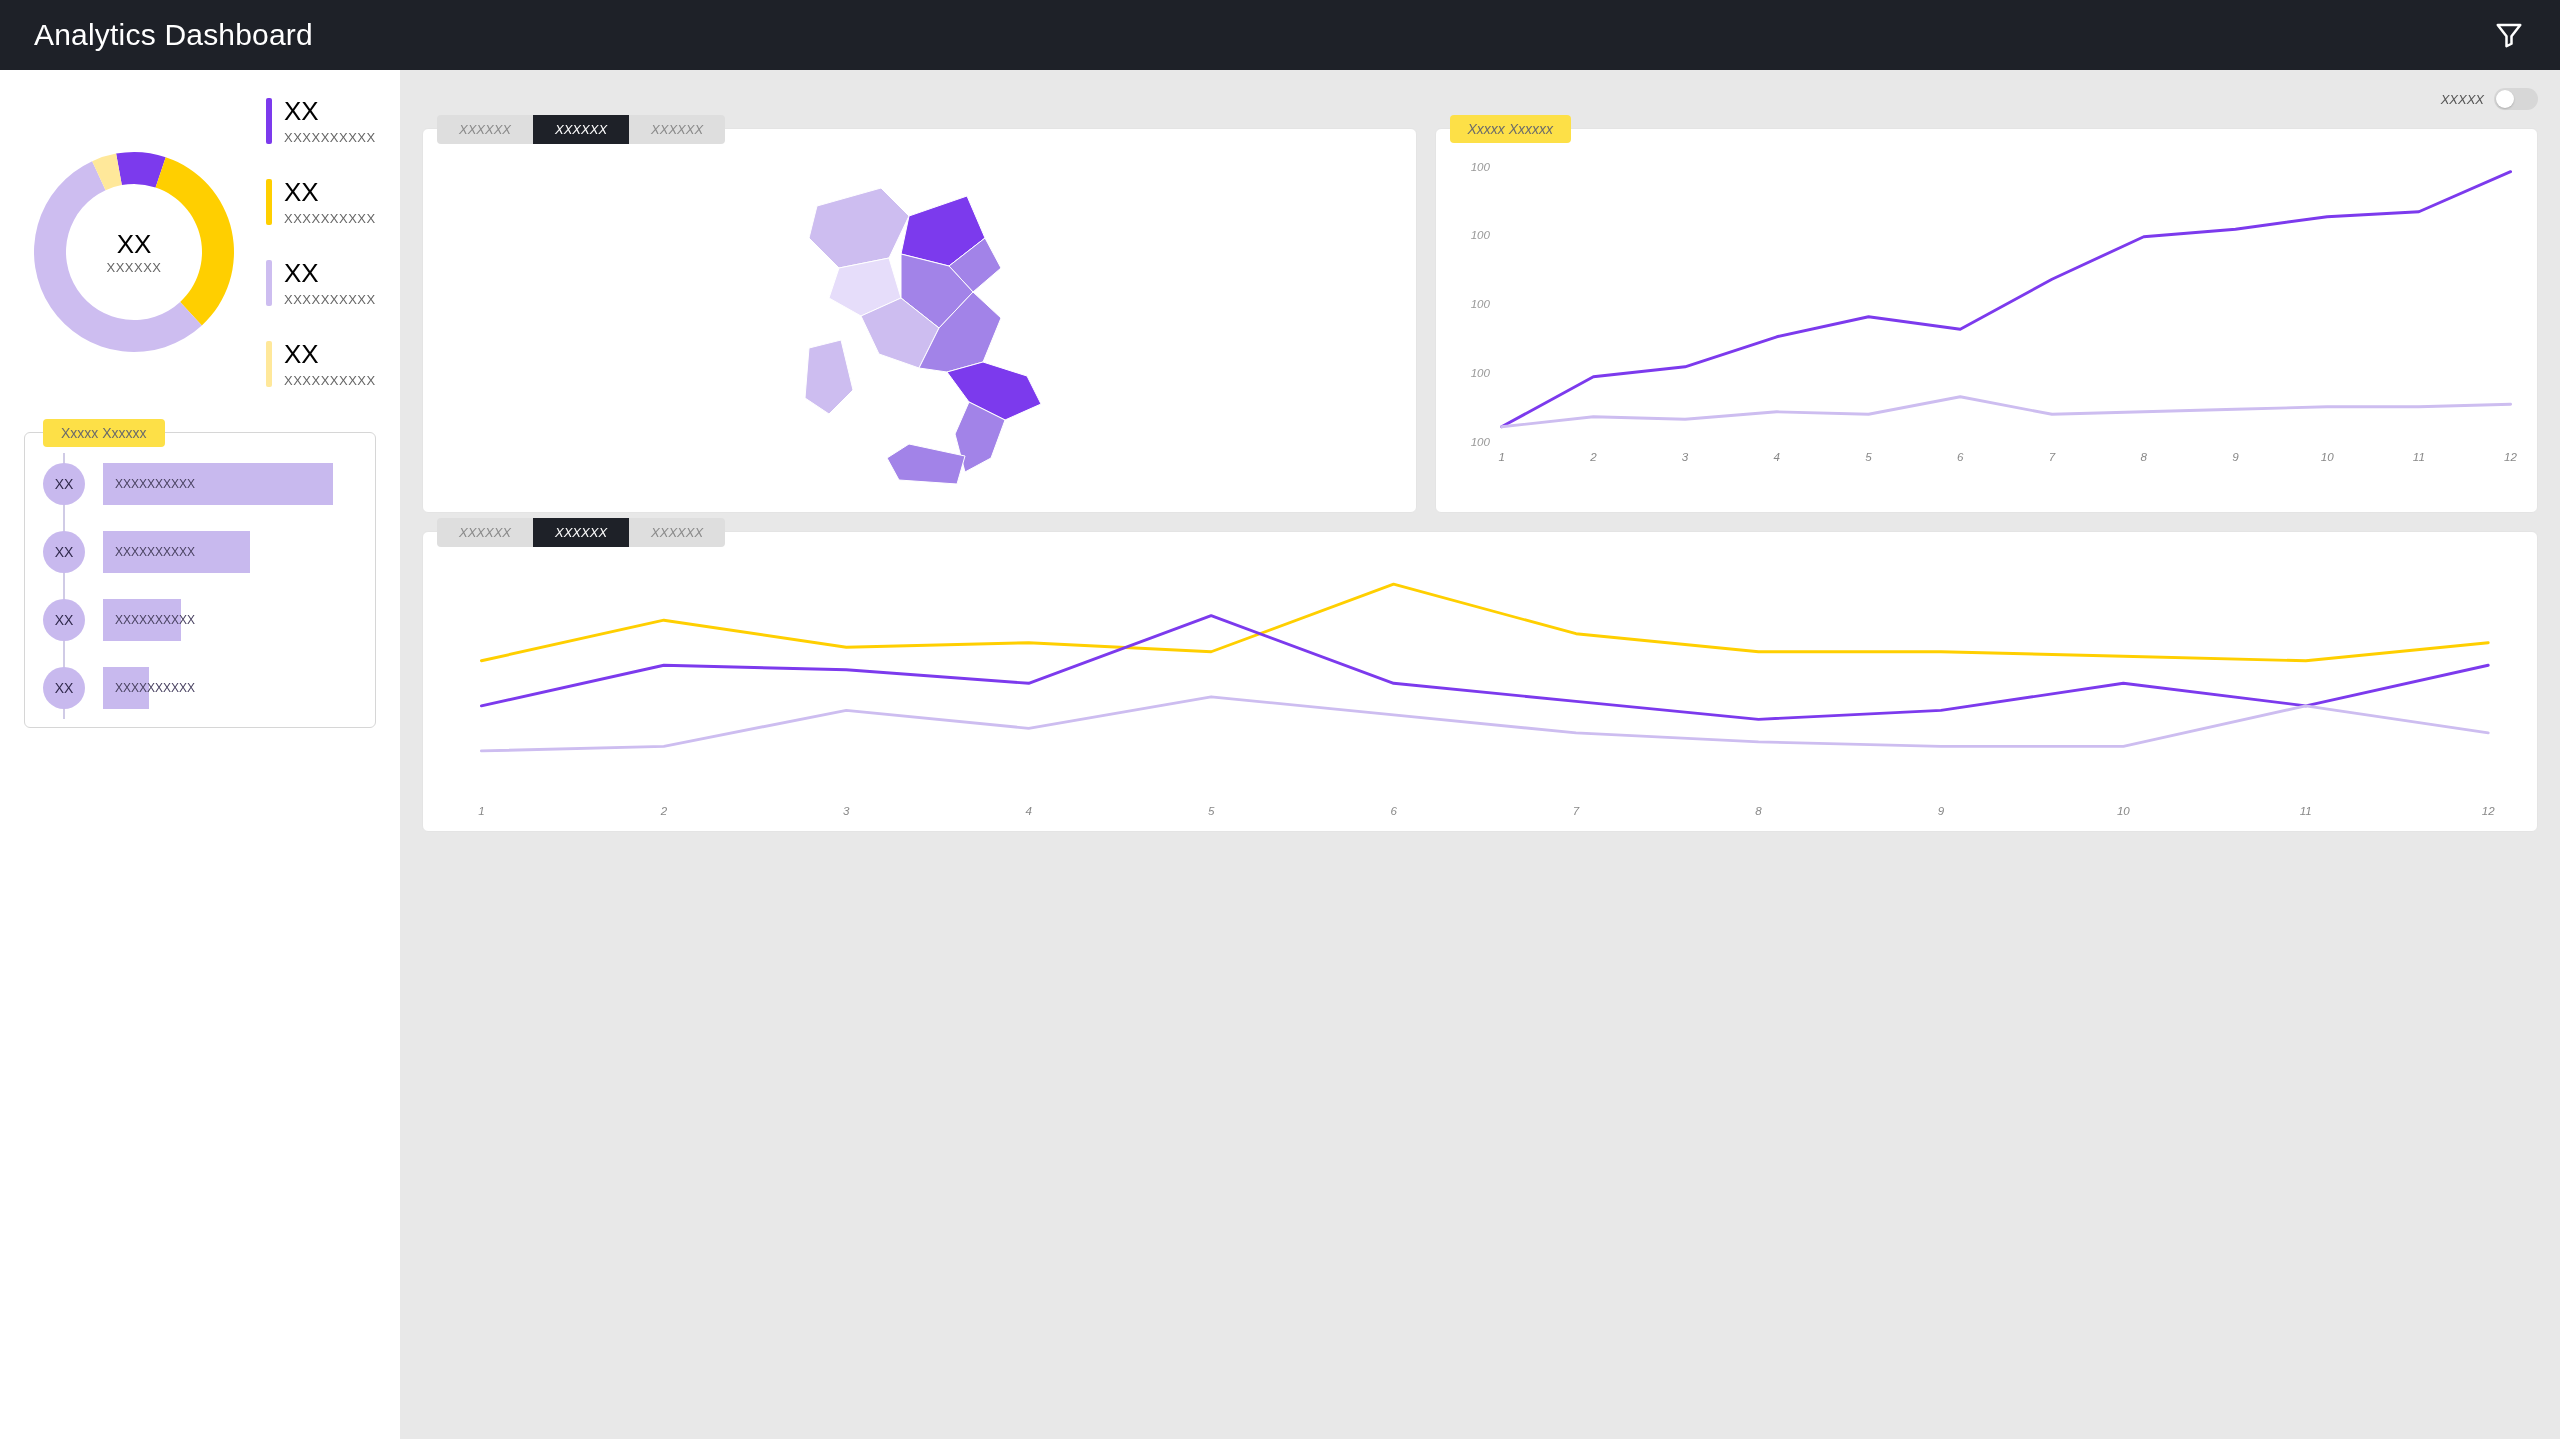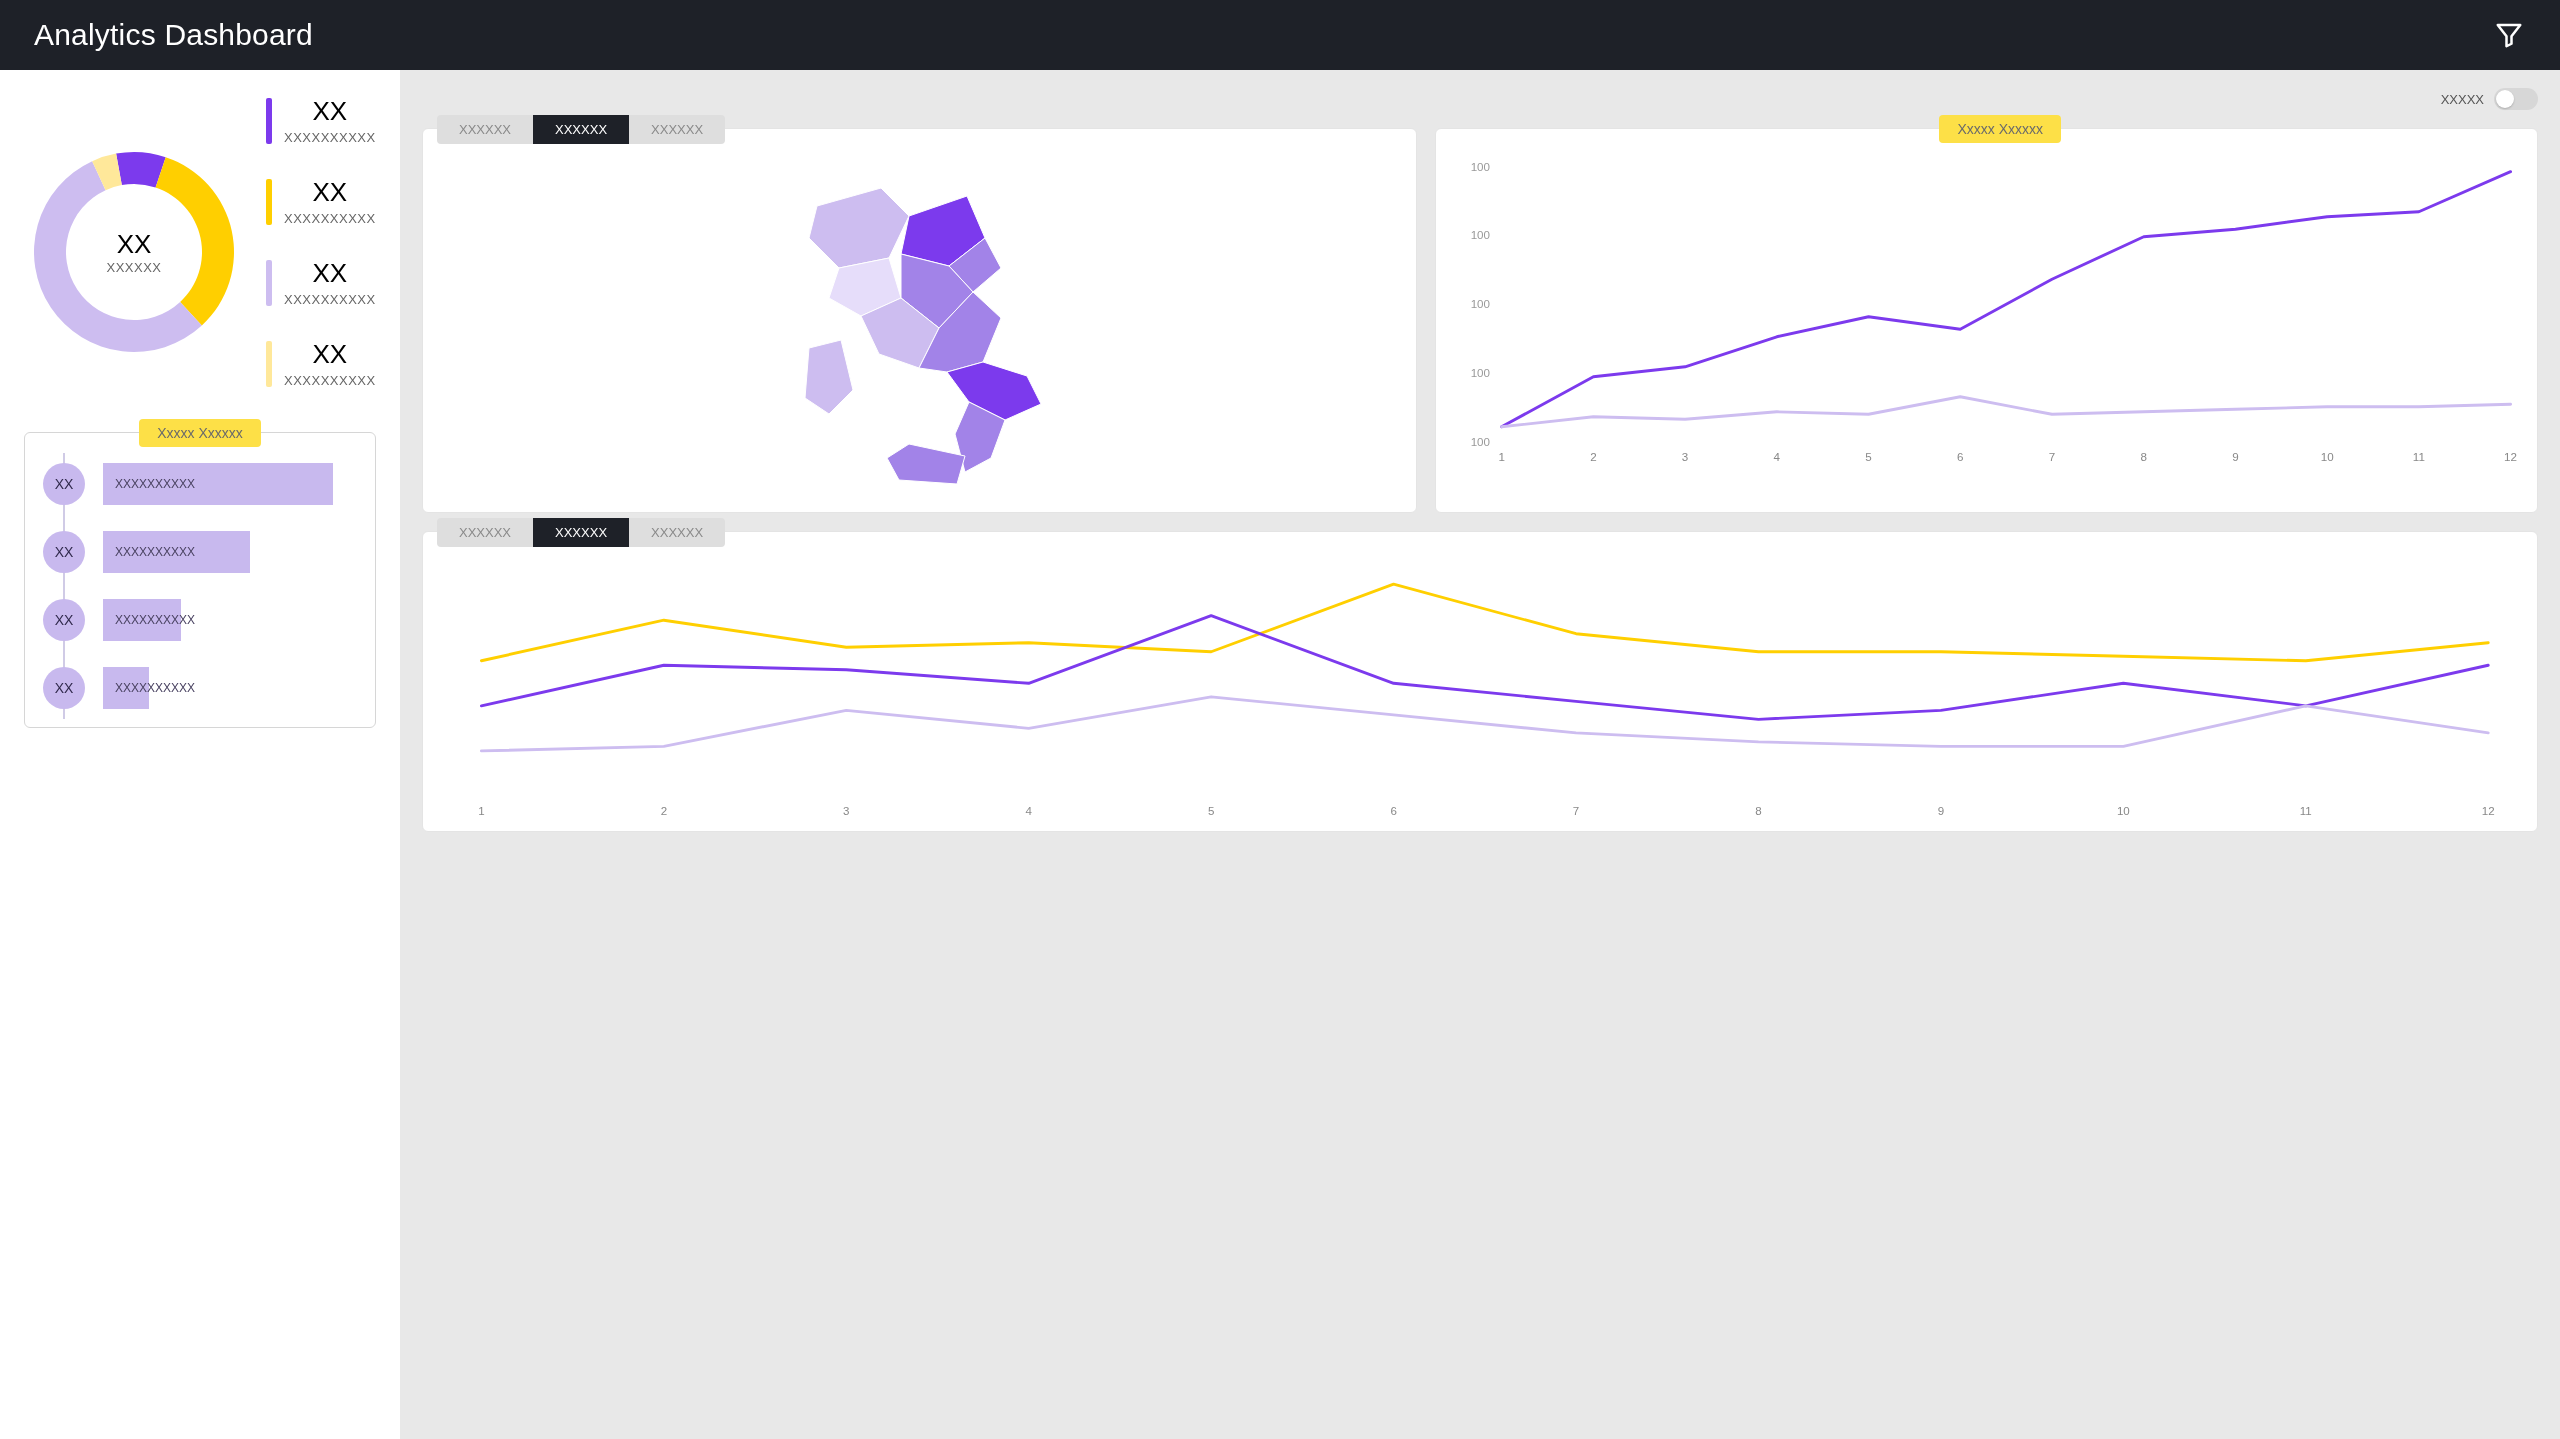--- a/index.html
+++ b/index.html
@@ -1,17 +1,17 @@
 <!DOCTYPE html>
 <html><head>
 <meta charset="utf-8">
 <style>
   * { box-sizing: border-box; margin: 0; padding: 0; }
   html, body { width: 100%; height: 100%; font-family: -apple-system, "Segoe UI", Helvetica, Arial, sans-serif; background: #e8e8e8; }
-  .app { width: 100%; min-height: 100%; display: flex; flex-direction: column; text-align: center; }
+  .app { width: 100%; min-height: 100%; display: flex; flex-direction: column; }
   .header { background: #1e2128; color: #fff; padding: 18px 34px; display: flex; align-items: center; justify-content: space-between; }
   .header h1 { font-size: 30px; font-weight: 400; letter-spacing: .2px; }
   .filter-btn { width: 34px; height: 34px; display:flex; align-items:center; justify-content:center; cursor:pointer; }
   .body { flex: 1; display: flex; }
   .sidebar { width: 400px; background: #fff; display:flex; flex-direction:column; padding: 24px 24px 24px 24px; }
   .donut-wrap { display:flex; gap: 22px; }
   .donut-box { width: 220px; height: 220px; position: relative; margin-top: 48px; }
   .donut-center { position:absolute; inset:0; display:flex; flex-direction:column; align-items:center; justify-content:center; }
   .donut-center .val { font-size: 26px; font-weight: 500; }
   .donut-center .sub { font-size: 13px; color: #666; letter-spacing: .5px; }
@@ -21,21 +21,21 @@
   .legend-text .val { font-size: 26px; font-weight: 500; line-height:1; }
   .legend-text .sub { font-size: 13px; color: #666; letter-spacing: .5px; margin-top:6px; }
   .card-label { display:inline-block; background:#fde047; color:#6b6b6b; padding:6px 18px; border-radius:4px; font-size:14px; }
   .bars-card { margin-top: 44px; border: 1px solid #d6d6d6; border-radius: 6px; padding: 0 18px 18px 18px; position:relative; }
   .bars-card .card-label { position:relative; top:-14px; }
   .bar-list { display:flex; flex-direction:column; gap: 26px; margin-top: 2px; position:relative; }
   .bar-axis { position:absolute; left:20px; top:-10px; bottom:-10px; width:2px; background:#d0cbe6; }
   .bar-row { display:flex; align-items:center; gap: 18px; position:relative; }
   .bar-badge { width: 42px; height: 42px; border-radius: 50%; background: #c8b9ee; color:#312a4d; font-size:14px; display:flex; align-items:center; justify-content:center; z-index:2; }
   .bar-rect { height: 42px; background:#c8b9ee; display:flex; align-items:center; padding-left:12px; font-size:12px; color:#4a4362; }
-  .main { flex:1; padding: 18px 22px 22px 22px; display:flex; flex-direction:column; gap: 18px; }
+  .main { flex:1; padding: 18px 22px 22px 22px; display:flex; flex-direction:column; gap: 18px; font-style: italic; }
   .toggle-row { display:flex; justify-content:flex-end; align-items:center; gap:10px; color:#555; font-size:13px; }
   .toggle { width:44px; height:22px; background:#d7d7d7; border-radius:20px; position:relative; cursor:pointer; }
   .toggle .knob { position:absolute; width:18px; height:18px; border-radius:50%; background:#fff; top:2px; left:2px; box-shadow:0 1px 2px rgba(0,0,0,.2); }
   .row { display:flex; gap: 18px; }
   .panel { background:#fff; border-radius:6px; position:relative; border:1px solid #e4e4e4; }
   .tabs { position:relative; top:-14px; left: 14px; display:flex; background:#dedede; border-radius:4px; overflow:hidden; width:fit-content; }
   .tab { padding:7px 22px; font-size:13px; color:#8a8a8a; cursor:pointer; }
   .tab.active { background:#1e2128; color:#fff; }
   .map-panel { flex: 0 0 47%; }
   .map-inner { display:flex; align-items:center; justify-content:center; padding: 0 0 24px 0; }

